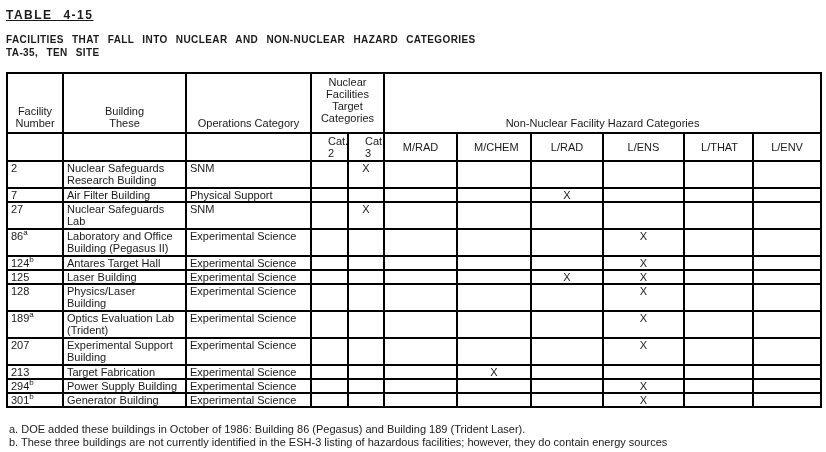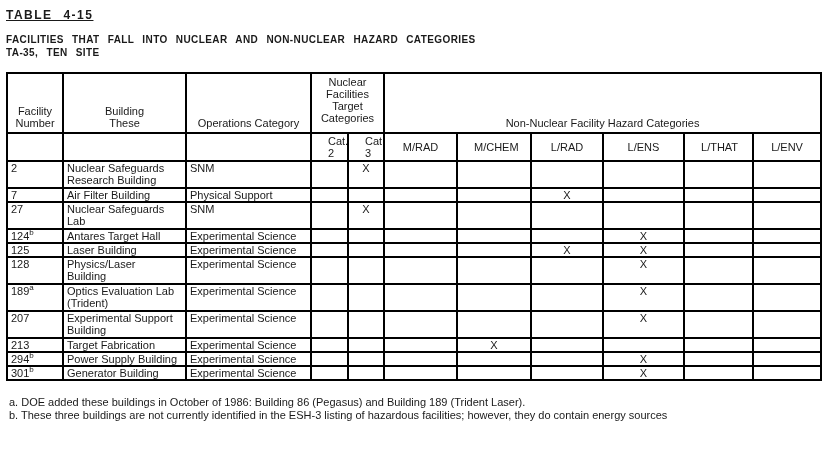--- a/index.html
+++ b/index.html
@@ -185,20 +185,33 @@
           <td class="col-ops">SNM</td>
           <td class="col-mark"></td>
           <td class="col-mark">X</td>
           <td class="col-mark"></td>
           <td class="col-mark"></td>
           <td class="col-mark"></td>
           <td class="col-mark"></td>
           <td class="col-mark"></td>
           <td class="col-mark"></td>
         </tr>
+        <tr class="row-double">
+          <td class="col-num">86<sup>a</sup></td>
+          <td class="col-name">Laboratory and Office<br>Building (Pegasus II)</td>
+          <td class="col-ops">Experimental Science</td>
+          <td class="col-mark"></td>
+          <td class="col-mark"></td>
+          <td class="col-mark"></td>
+          <td class="col-mark"></td>
+          <td class="col-mark"></td>
+          <td class="col-mark">X</td>
+          <td class="col-mark"></td>
+          <td class="col-mark"></td>
+        </tr>
         <tr class="row-single">
           <td class="col-num">124<sup>b</sup></td>
           <td class="col-name">Antares Target Hall</td>
           <td class="col-ops">Experimental Science</td>
           <td class="col-mark"></td>
           <td class="col-mark"></td>
           <td class="col-mark"></td>
           <td class="col-mark"></td>
           <td class="col-mark"></td>
           <td class="col-mark">X</td>

